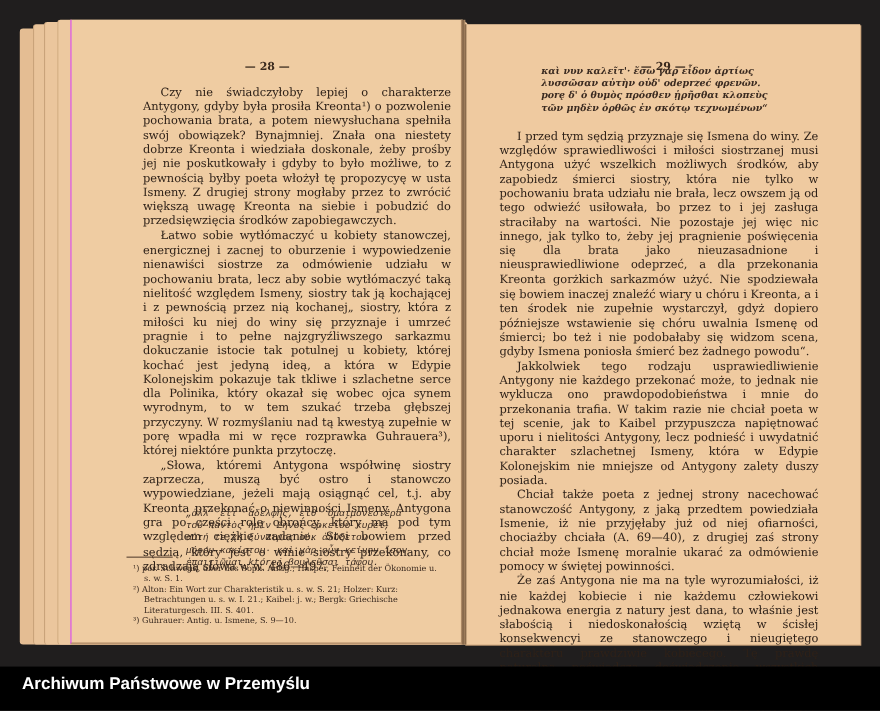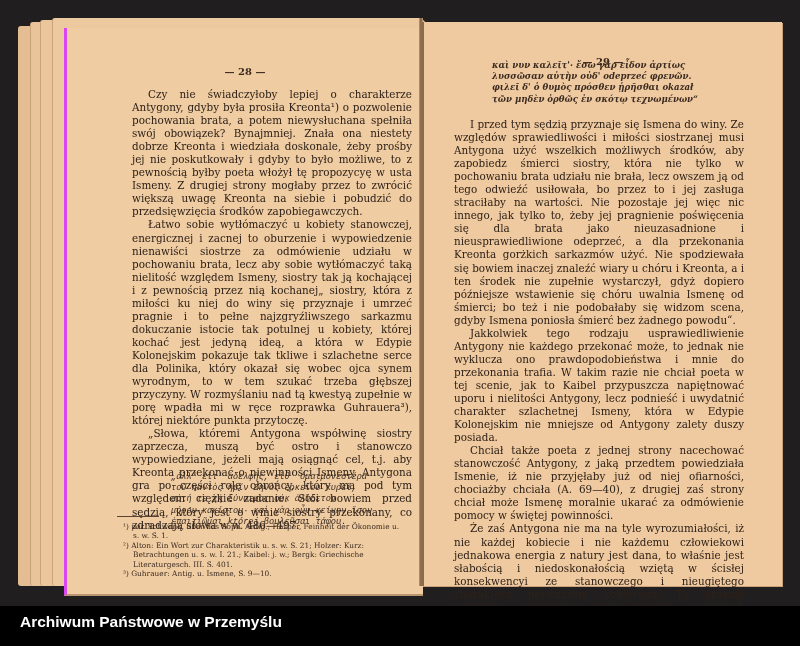--- a/index.html
+++ b/index.html
@@ -5,21 +5,21 @@
   html, body { margin:0; padding:0; }
   body { width:800px; height:646px; background:#1f1d1d; position:relative; overflow:hidden;
          font-family:"DejaVu Serif", serif; }
   .scan-area { position:absolute; left:0; top:0; width:800px; height:606px; background:#201e1e; }
   .stack { position:absolute; background:#e8c39a; border-radius:3px; }
   .s1 { left:18px; top:26px; width:400px; height:560px; background:#e4bd93; }
   .s2 { left:30px; top:22px; width:392px; height:564px; background:#e9c49b; border-left:1px solid #c9a37a; }
   .s3 { left:40px; top:20px; width:384px; height:566px; background:#ebc69d; border-left:1px solid #c9a37a; }
   .s4 { left:52px; top:18px; width:370px; height:568px; background:#edc9a0; border-left:1px solid #c9a37a; }
   .page-left { position:absolute; left:64px; top:18px; width:356px; height:566px; background:#efcca2;
-               border-left:3px solid #d946ef; border-bottom:2px solid #b99470;margin-top:10px; }
+               border-left:1px solid #d946ef; border-bottom:2px solid #b99470; }
   .page-right { position:absolute; left:422px; top:22px; width:358px; height:564px; background:#efcaa0;
                 border-left:2px solid #8a6b4c; box-shadow:1px 1px 0 #c9a27a; }
   .gutter { position:absolute; left:419px; top:18px; width:4px; height:568px; background:linear-gradient(90deg,#c09a73,#7b5d41,#c9a47c); }
   .page-num { position:absolute; width:100%; text-align:center; font-size:10px; color:#3a2a1e; font-weight:bold; }
   .text { position:absolute; color:#2e2118; font-size:10.4px; line-height:13.05px; text-align:justify; }
   .text p { margin:0; text-indent:16px; }
   .greek { font-style:italic; font-size:8.6px; line-height:11.2px; color:#3a2a20; }
   .footnotes { position:absolute; font-size:7.4px; line-height:9.4px; color:#3a2a20; }
   .footnotes div { padding-left:10px; text-indent:-10px; }
   .fn-rule { position:absolute; height:1px; background:#5a4332; }
@@ -58,21 +58,21 @@
     </div>
   </div>
 
   <div class="gutter"></div>
 
   <div class="page-right">
     <div class="page-num" style="top:34px;">— 29 —</div>
     <div class="text greek" style="left:68px; top:38px; width:230px; text-align:left;font-weight:bold;">
       <div>καὶ νυν καλεῖτ'· ἔσω γὰρ εἶδον ἀρτίως</div>
       <div>λυσσῶσαν αὐτὴν οὐδ' odeprzeć φρενῶν.</div>
-      <div>φιλεῖ δ' ὁ θυμὸς πρόσθεν ᾑρῆσθαι okazał</div>
+      <div>porę δ' ὁ θυμὸς πρόσθεν ᾑρῆσθαι κλοπεὺς</div>
       <div>τῶν μηδὲν ὀρθῶς ἐν σκότῳ τεχνωμένων“</div>
     </div>
     <div class="text" style="left:30px; top:96px; width:290px;">
       <p>I przed tym sędzią przyznaje się Ismena do winy. Ze względów sprawiedliwości i miłości siostrzanej musi Antygona użyć wszelkich możliwych środków, aby zapobiedz śmierci siostry, która nie tylko w pochowaniu brata udziału nie brała, lecz owszem ją od tego odwieźć usiłowała, bo przez to i jej zasługa straciłaby na wartości. Nie pozostaje jej więc nic innego, jak tylko to, żeby jej pragnienie poświęcenia się dla brata jako nieuzasadnione i nieusprawiedliwione odeprzeć, a dla przekonania Kreonta gorżkich sarkazmów użyć. Nie spodziewała się bowiem inaczej znaleźć wiary u chóru i Kreonta, a i ten środek nie zupełnie wystarczył, gdyż dopiero późniejsze wstawienie się chóru uwalnia Ismenę od śmierci; bo też i nie podobałaby się widzom scena, gdyby Ismena poniosła śmierć bez żadnego powodu“.</p>
       <p>Jakkolwiek tego rodzaju usprawiedliwienie Antygony nie każdego przekonać może, to jednak nie wyklucza ono prawdopodobieństwa i mnie do przekonania trafia. W takim razie nie chciał poeta w tej scenie, jak to Kaibel przypuszcza napiętnować uporu i nielitości Antygony, lecz podnieść i uwydatnić charakter szlachetnej Ismeny, która w Edypie Kolonejskim nie mniejsze od Antygony zalety duszy posiada.</p>
       <p>Chciał także poeta z jednej strony nacechować stanowczość Antygony, z jaką przedtem powiedziała Ismenie, iż nie przyjęłaby już od niej ofiarności, chociażby chciała (A. 69—40), z drugiej zaś strony chciał może Ismenę moralnie ukarać za odmówienie pomocy w świętej powinności.</p>
       <p>Że zaś Antygona nie ma na tyle wyrozumiałości, iż nie każdej kobiecie i nie każdemu człowiekowi jednakowa energia z natury jest dana, to właśnie jest słabością i niedoskonałością wziętą w ścisłej konsekwencyi ze stanowczego i nieugiętego charakteru prawdziwie kobiecego. Tę prawdę naturalną poświadcza doświadczenie wszystkich czasów. Pozna każdy, kto ma bliższe stosunki z kobietami, iż kobiety nawet najlepsze, urazy nie łatwo przebaczają, i nawet tam gdzie nie mają słuszności, przekonać się nie dają, lub w duchu przekonane koniecznie przy swojem obstać usiłują; tem bardziej Antygona, która o słuszności swojej głęboko przekonana w skutek zawodu siostry w tak ważnej sprawie tak srodze przez nią dotkniętą się czuje. Sofokles stara się zbli-</p>
     </div>
   </div>
 </div>

